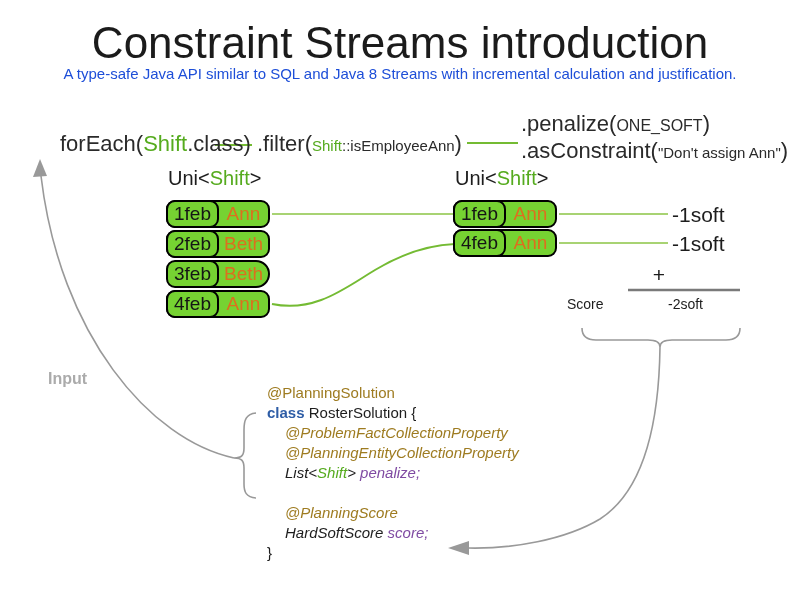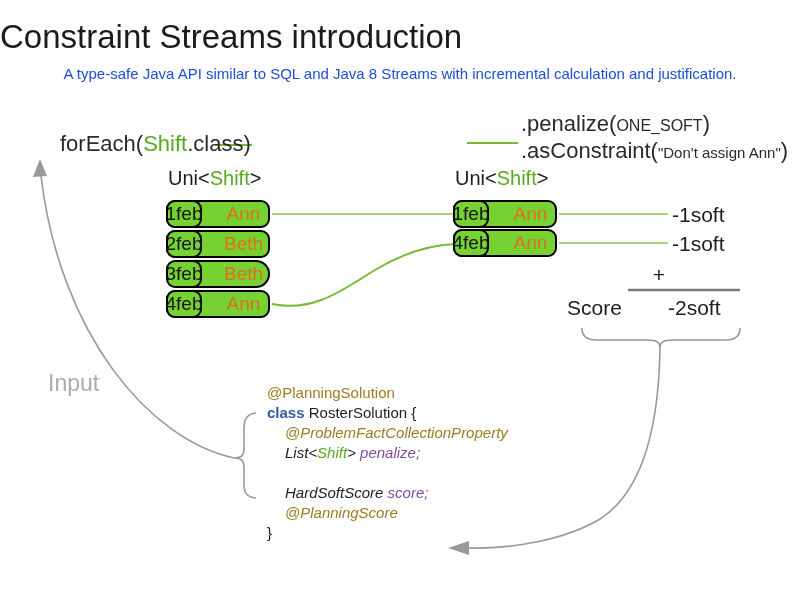--- a/index.html
+++ b/index.html
@@ -1,43 +1,43 @@
 <!DOCTYPE html>
 <html style="--box-green: #76d232; --orange-text: #dd6f1e; --green-text: #55ab1e; --line-light: #a8d373; --line-medium: #74bb33; --gray-arrow: #999999; --gray-line: #7a7a7a; --gray-label: #ababab; --gold: #9e7b20; --kw-blue: #2e5da6; --purple: #7f4aa2;"><head>
 <meta charset="utf-8">
 <style>
   html,body{margin:0;padding:0;background:#fff;}
   #canvas{position:relative;width:800px;height:600px;background:#fff;overflow:hidden;
           font-family:"Liberation Sans",sans-serif;color:#1b1b1b;}
   .abs{position:absolute;}
   #connector-svg{position:absolute;left:0;top:0;pointer-events:none;}
 
-  .title{top:18px;left:0;width:800px;text-align:left;font-size:33px;color:#1b1b1b;}
+  .title{top:18px;left:0;width:800px;text-align:center;font-size:44px;color:#1b1b1b;}
   .subtitle{top:65px;left:0;width:800px;text-align:center;font-size:15px;color:#1d4ed8;}
 
   .bigcode{font-size:22px;color:#2a2a2a;white-space:nowrap;}
   .smallarg{font-size:15px;}
   .penarg{font-size:16px;}
   .green{color:var(--green-text,#55ab1e);}
   .unilabel{font-size:20px;color:#1d1d1d;white-space:nowrap;}
 
   .stream{position:absolute;width:106px;}
   .srow{position:absolute;left:0;width:104px;height:28px;background:var(--box-green,#76d232);
         border:2px solid #000;border-radius:9px;box-sizing:border-box;}
-  .srow .date{position:absolute;left:-2px;top:-2px;width:36px;height:28px;background:var(--box-green,#76d232);
+  .srow .date{position:absolute;left:-2px;top:-2px;width:53px;height:28px;background:var(--box-green,#76d232);
         border:2px solid #000;border-radius:9px;box-sizing:border-box;display:flex;align-items:center;
         justify-content:center;font-size:19px;color:#151515;text-align:center;}
   .srow .name{position:absolute;left:51px;right:0;top:0;bottom:0;display:flex;align-items:center;
         justify-content:center;font-size:19px;color:var(--orange-text,#dd6f1e);}
 
   .penalty{font-size:21px;color:#1d1d1d;white-space:nowrap;}
   .plus{width:26px;text-align:center;font-size:21px;color:#1d1d1d;}
-  .scoretxt{font-size:21px;color:#1d1d1d;white-space:nowrap;}
+  .scoretxt{font-size:14px;color:#1d1d1d;white-space:nowrap;}
 
-  .graylabel{font-size:23px;color:var(--gray-label,#ababab);white-space:nowrap;}
+  .graylabel{font-size:16px;color:var(--gray-label,#ababab);white-space:nowrap;font-weight:bold;}
 
   .codeblock{left:267px;top:383px;font-size:15px;color:#1d1d1d;}
   .cline{height:20px;line-height:20px;white-space:nowrap;}
   .ind{padding-left:18px;font-style:italic;}
   .gold{color:var(--gold,#9e7b20);}
   .kw{color:var(--kw-blue,#2e5da6);font-weight:bold;}
   .purple{color:var(--purple,#7f4aa2);}
 
   .ln-light{stroke:var(--line-light,#a8d373);stroke-width:2;fill:none;}
   .ln-med{stroke:var(--line-medium,#74bb33);stroke-width:2;fill:none;}
@@ -69,20 +69,21 @@
     <path class="ln-gray" d="M 256,413 C 246,414 244,420 244,430 L 244,448 C 244,455 242,458 234,458 C 242,458 244,461 244,468 L 244,484 C 244,492 246,497 256,498"></path>
     <path class="ln-gray" d="M 234,458 C 150,440 60,335 41,176"></path>
     <polygon class="fill-gray" points="40,159 33,177 47,176"></polygon>
   </svg>
 
   <div class="abs title">Constraint Streams introduction</div>
   <div class="abs subtitle">A type-safe Java API similar to SQL and Java 8 Streams with incremental calculation and justification.</div>
 
   <div class="abs bigcode" style="left:18px;top:131px;margin-left:42px;"><span>forEach(</span><span class="green">Shift</span><span>.class)</span></div>
 
+  <div class="abs bigcode" style="left:257px;top:131px;"><span>.filter(</span><span class="smallarg green">Shift</span><span class="smallarg">::isEmployeeAnn</span><span>)</span></div>
 
   <div class="abs bigcode" style="left:521px;top:111px;"><span>.penalize(</span><span class="penarg">ONE_SOFT</span><span>)</span></div>
 
   <div class="abs bigcode" style="left:521px;top:138px;"><span>.asConstraint(</span><span class="smallarg">"Don't assign Ann"</span><span>)</span></div>
 
   <div class="abs unilabel" style="left:168px;top:167px;"><span>Uni&lt;</span><span class="green">Shift</span><span>&gt;</span></div>
 
   <div class="abs unilabel" style="left:455px;top:167px;"><span>Uni&lt;</span><span class="green">Shift</span><span>&gt;</span></div>
 
   <div class="stream" style="left:166px;top:200px;height:120px;">
@@ -120,20 +121,21 @@
   <div class="abs plus" style="left:646px;top:263px;">+</div>
   <div class="abs scoretxt" style="left:567px;top:296px;">Score</div>
   <div class="abs scoretxt" style="left:668px;top:296px;">-2soft</div>
 
   <div class="abs graylabel" style="left:48px;top:370px;">Input</div>
 
   <div class="abs codeblock">
     <div class="cline"><span class="gold">@PlanningSolution</span></div>
     <div class="cline"><span class="kw">class</span><span> RosterSolution {</span></div>
     <div class="cline ind"><span class="gold">@ProblemFactCollectionProperty</span></div>
+    <div class="cline ind"><span class="gold">@PlanningEntityCollectionProperty</span></div>
     <div class="cline ind"><span>List&lt;</span><span class="green">Shift</span><span>&gt; </span><span class="purple">penalize;</span></div>
     <div class="cline"></div>
+    <div class="cline ind"><span class="gold">@PlanningScore</span></div>
     <div class="cline ind"><span>HardSoftScore </span><span class="purple">score;</span></div>
-    <div class="cline ind"><span class="gold">@PlanningScore</span></div>
     <div class="cline"><span>}</span></div>
   </div>
 
 </div>
 
 </body></html>

